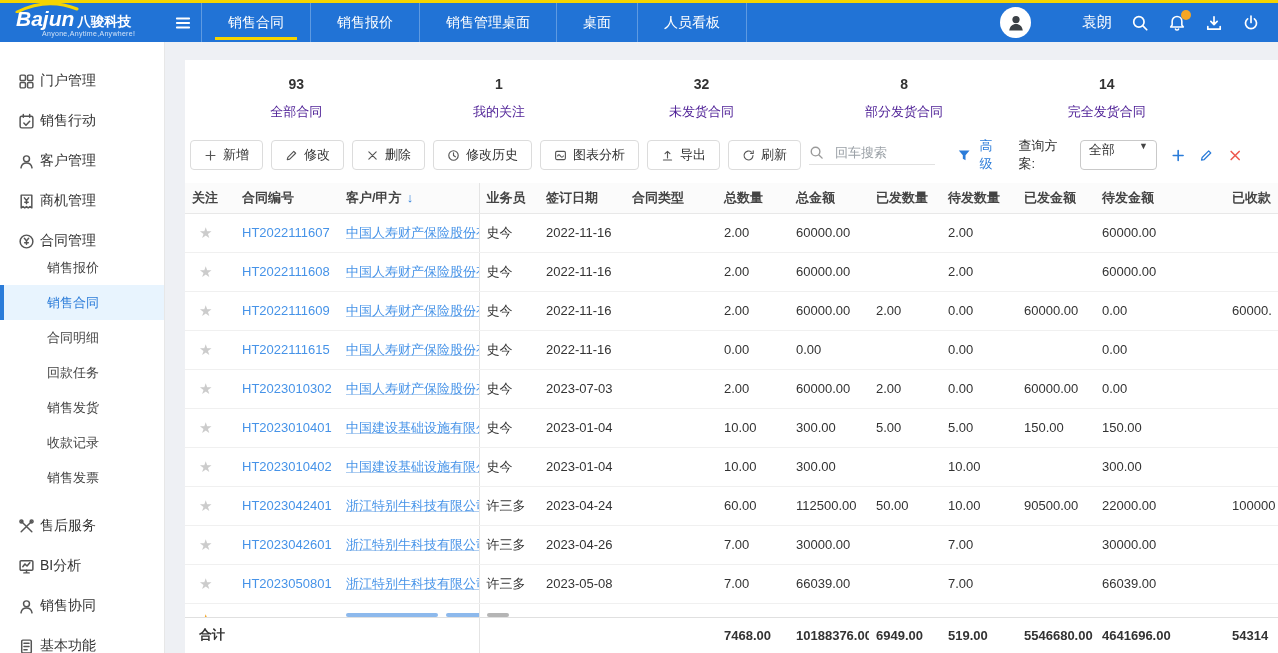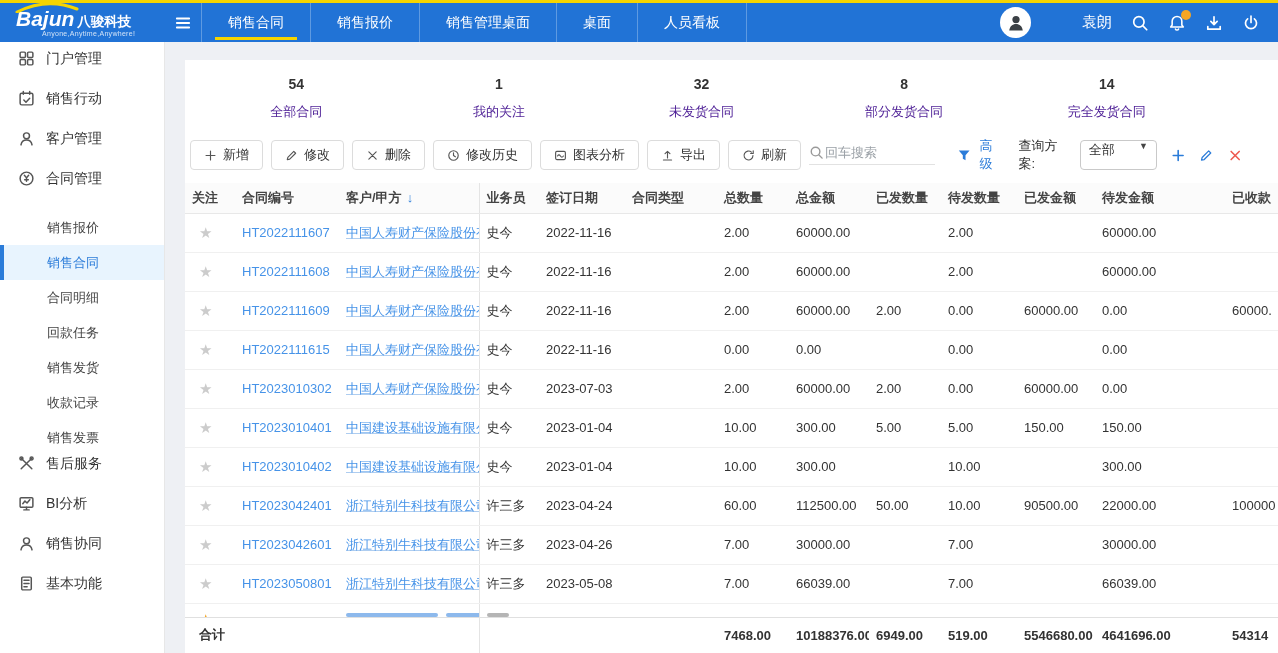--- a/index.html
+++ b/index.html
@@ -27,21 +27,21 @@
   .avatar svg { width:20px; height:20px; }
   .user-name { font-size:15px;margin-left:32px; }
   .tb-icon { width:18px; height:18px; display:inline-flex; color:#fff; }
   .tb-icon svg { width:100%; height:100%; }
   .bell-wrap { position:relative; display:inline-flex; cursor:pointer; }
   .badge-dot { position:absolute; top:-4px; right:-5px; width:10px; height:10px; border-radius:50%; background:#f5a623; }
 
   
   .layout { display:flex; height:611px; }
   .sidebar { width:165px; background:#fff; border-right:1px solid #e7e7e7; padding-top:8px; overflow:hidden; flex:none; }
-  .side-item { height:40px; display:flex; align-items:flex-start; gap:11px; padding-left:18px; font-size:14px; cursor:pointer; color:#333; }
+  .side-item { height:40px; display:flex; align-items:flex-end; gap:5px; padding-left:18px; font-size:14px; cursor:pointer; color:#333; }
   .side-icon { width:17px; height:17px; display:inline-flex; color:#555; flex:none; }
   .side-icon svg { width:100%; height:100%; }
   .side-sub { position:relative; height:35px; display:flex; align-items:center; padding-left:47px; font-size:13px; color:#444; cursor:pointer; }
   .side-sub.active { background:#e8f4fe; color:#2b7cd9; }
   .side-sub.active::before { content:""; position:absolute; left:0; top:0; bottom:0; width:4px; background:#2b7cd9; }
 
   .main { flex:1; padding:18px 0 0 20px; }
   .card { background:#fff; height:593px; overflow:hidden; }
 
   
@@ -50,21 +50,21 @@
   .stat-value { font-size:14px; font-weight:bold; margin-bottom:11px; color:#333; }
   .stat-label { font-size:13px; color:#4c1d95; }
 
   
   .toolbar { display:flex; align-items:center; padding:2px 0 10px 5px; }
   .toolbar-buttons { display:flex; }
   .btn { display:inline-flex; align-items:center; gap:6px; height:30px; padding:0 13px; margin-right:8px; background:#fff; border:1px solid #dcdcdc; border-radius:4px; font-size:13px; color:#333; cursor:pointer; white-space:nowrap; }
   .btn-ic { width:13px; height:13px; display:inline-flex; color:#555; }
   .btn-ic svg { width:100%; height:100%; }
   .search-area { margin-left:auto; display:flex; align-items:center; padding-right:36px; }
-  .search-box { display:flex; align-items:center; gap:1px; width:132px; border-bottom:1px solid #e2e2e2; padding-bottom:4px; }
+  .search-box { display:flex; align-items:center; gap:11px; width:132px; border-bottom:1px solid #e2e2e2; padding-bottom:4px; }
   .search-box .s-ic { width:15px; height:15px; color:#9a9a9a; display:inline-flex; }
   .search-box .s-ic svg { width:100%; height:100%; }
   .search-box input { border:0; outline:0; width:100px; font-size:13px; color:#333; font-family:inherit; }
   .search-box input::placeholder { color:#9aa0a6; }
   .funnel { width:15px; height:15px; color:#2b7cd9; margin-left:22px; display:inline-flex; cursor:pointer; }
   .funnel svg { width:100%; height:100%; }
   .adv { color:#2b7cd9; margin-left:8px; cursor:pointer; }
   .scheme-label { margin-left:14px; color:#333; }
   .select { display:flex; justify-content:space-between; width:80px; height:30px; border:1px solid #c9c9c9; border-radius:4px; background:#fff; padding:0 8px; margin-left:8px; cursor:pointer; }
   .caret { font-size:9px; color:#444; }
@@ -202,20 +202,29 @@
             <svg viewBox="0 0 16 16" fill="none" stroke="currentColor" stroke-width="1.4" stroke-linecap="round" stroke-linejoin="round">
               <circle cx="8" cy="5.5" r="2.8"></circle>
               <path d="M2.8 14c.6-3 2.6-4.5 5.2-4.5s4.6 1.5 5.2 4.5"></path>
             </svg>
           </span>
           <span>客户管理</span>
         </div>
         <div class="side-item">
           <span class="side-icon">
             <svg viewBox="0 0 16 16" fill="none" stroke="currentColor" stroke-width="1.4" stroke-linecap="round" stroke-linejoin="round">
+              <path d="M3 2h10v12l-1.7-1.2L9.6 14 8 12.8 6.4 14l-1.7-1.2L3 14z"></path>
+              <path d="M6 4.6l2 2.4 2-2.4M8 7v3M6.4 8.6h3.2"></path>
+            </svg>
+          </span>
+          <span>商机管理</span>
+        </div>
+        <div class="side-item">
+          <span class="side-icon">
+            <svg viewBox="0 0 16 16" fill="none" stroke="currentColor" stroke-width="1.4" stroke-linecap="round" stroke-linejoin="round">
               <circle cx="8" cy="8" r="6"></circle>
               <path d="M6 5l2 2.4L10 5M8 7.4v3.2M6.3 9.2h3.4"></path>
             </svg>
           </span>
           <span>合同管理</span>
         </div>
         <div class="side-sub">
           <span>销售报价</span>
         </div>
         <div class="side-sub active">
@@ -273,21 +282,21 @@
             </svg>
           </span>
           <span>基本功能</span>
         </div>
       </aside>
 
     <main class="main">
       <div class="card">
         <div class="stats">
             <div class="stat">
-              <div class="stat-value">54</div>
+              <div class="stat-value">93</div>
               <div class="stat-label">全部合同</div>
             </div>
             <div class="stat">
               <div class="stat-value">1</div>
               <div class="stat-label">我的关注</div>
             </div>
             <div class="stat">
               <div class="stat-value">32</div>
               <div class="stat-label">未发货合同</div>
             </div>

